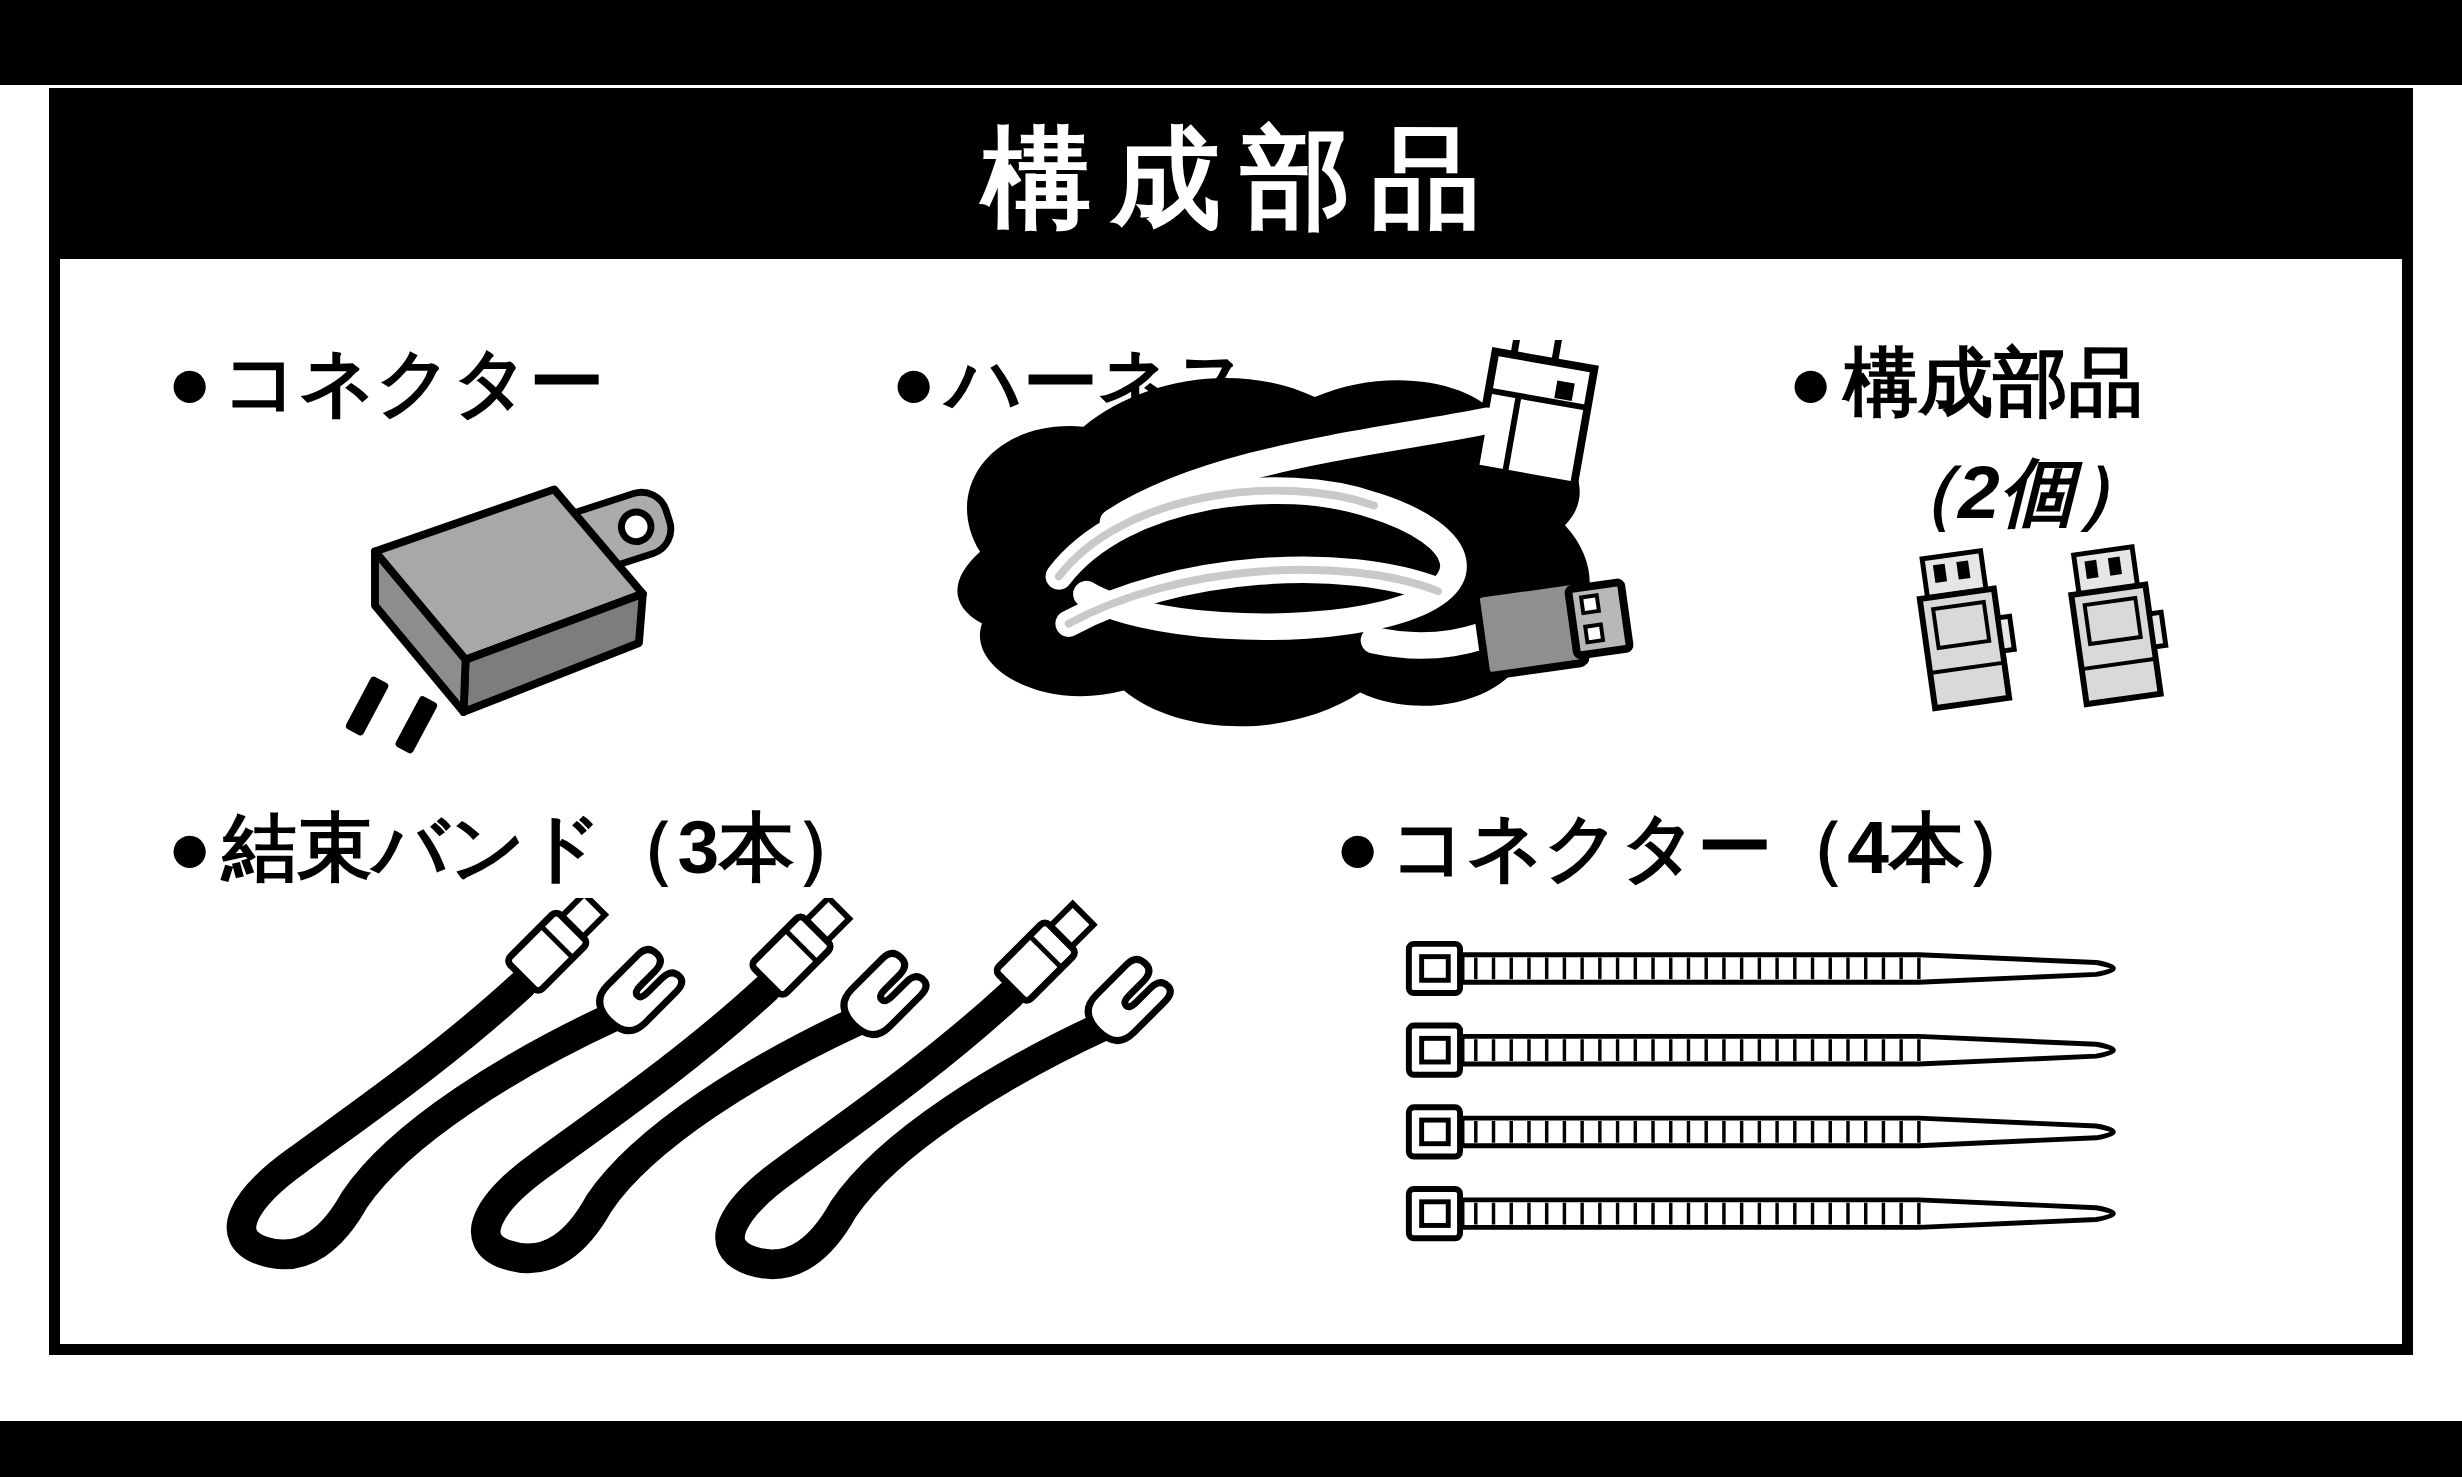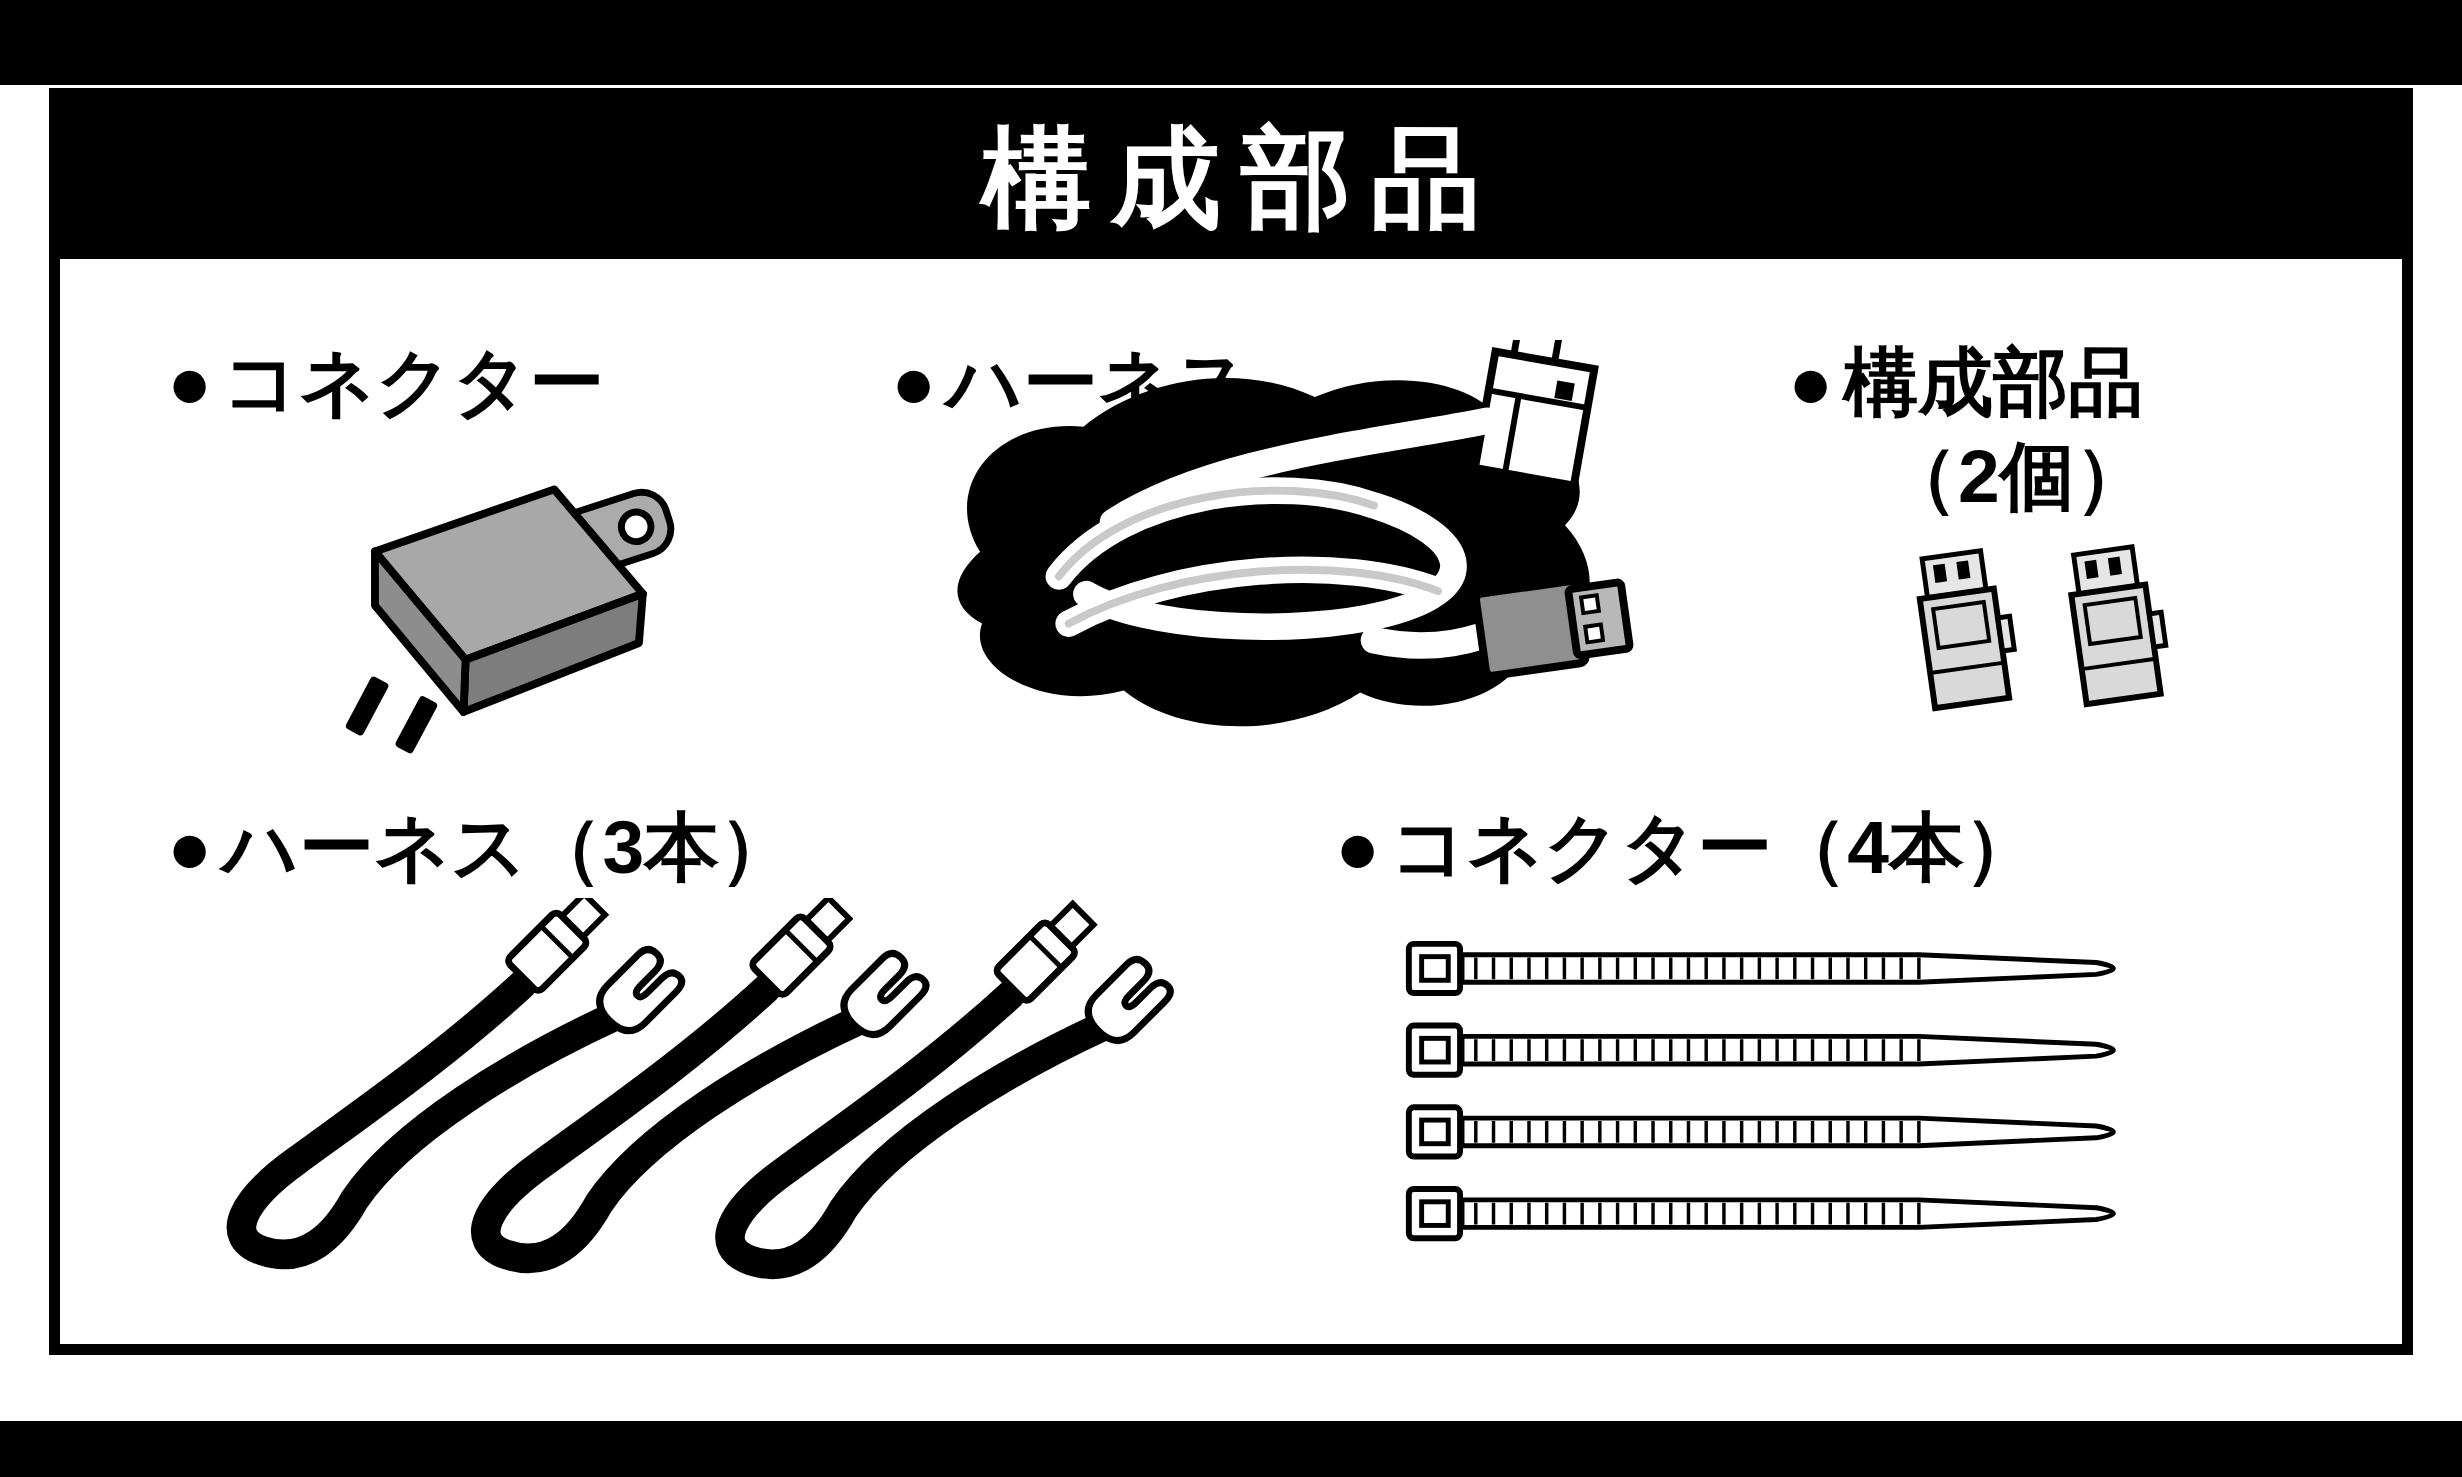--- a/index.html
+++ b/index.html
@@ -24,21 +24,21 @@
   }
   .part-label{
     position:absolute;font-size:75px;font-weight:bold;line-height:1.05;
     white-space:nowrap;display:flex;align-items:center;
   }
   .part-label .bullet{
     display:inline-block;font-size:75px;margin-right:9.9px;line-height:1;
   }
   .connector-label{display:block;}
   .connector-label .line1{display:flex;align-items:center;}
-  .connector-label .qty{padding-left:95px;margin-top:15px;}
+  .connector-label .qty{padding-left:95px;margin-top:31px;font-style:italic;}
   .illus{position:absolute;}
 </style>
 </head>
 <body>
 
 <div class="page">
 
   <div class="bar top"></div>
 
   <div class="main-box">
@@ -60,21 +60,21 @@
   <div class="part-label connector-label" style="left:1788px;top:343px;">
     <div class="line1">
       <span class="bullet">●</span>
       <span>構成部品</span>
     </div>
     <div class="qty">（2個）</div>
   </div>
 
   <div class="part-label" style="left:167px;top:808px;">
     <span class="bullet">●</span>
-    <span>ハーネス（3本）</span>
+    <span>結束バンド（3本）</span>
   </div>
 
   <div class="part-label" style="left:1335px;top:808px;">
     <span class="bullet">●</span>
     <span>コネクター（4本）</span>
   </div>
 
   <svg class="illus" style="left:296px;top:448px;" width="414" height="325" viewBox="0 0 420 330">
     <g transform="rotate(-18 330 85)">
       <rect x="268" y="52" width="112" height="64" rx="26" fill="#ababab" stroke="#000" stroke-width="7"></rect>

